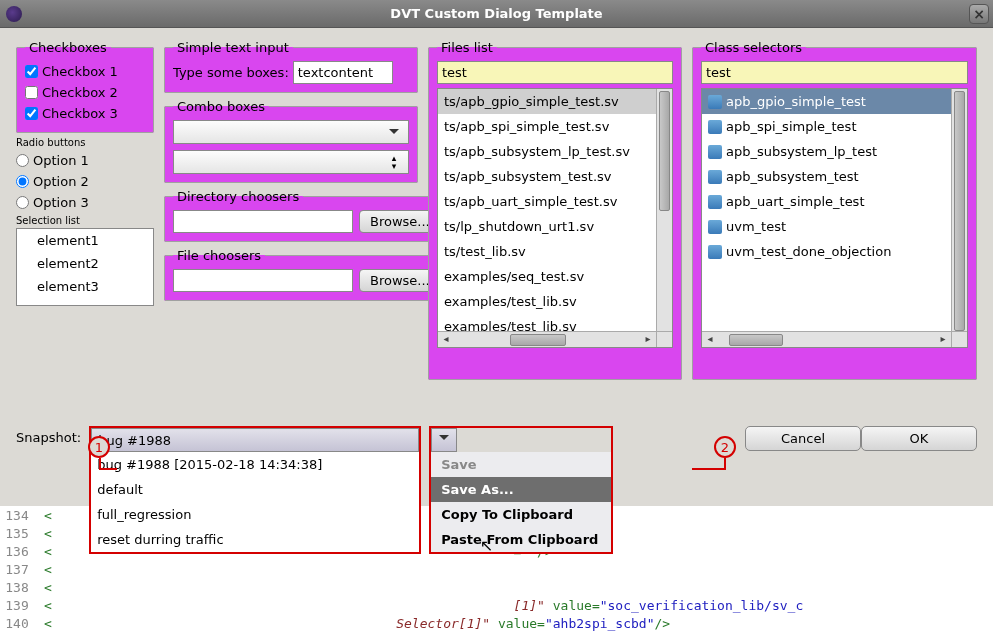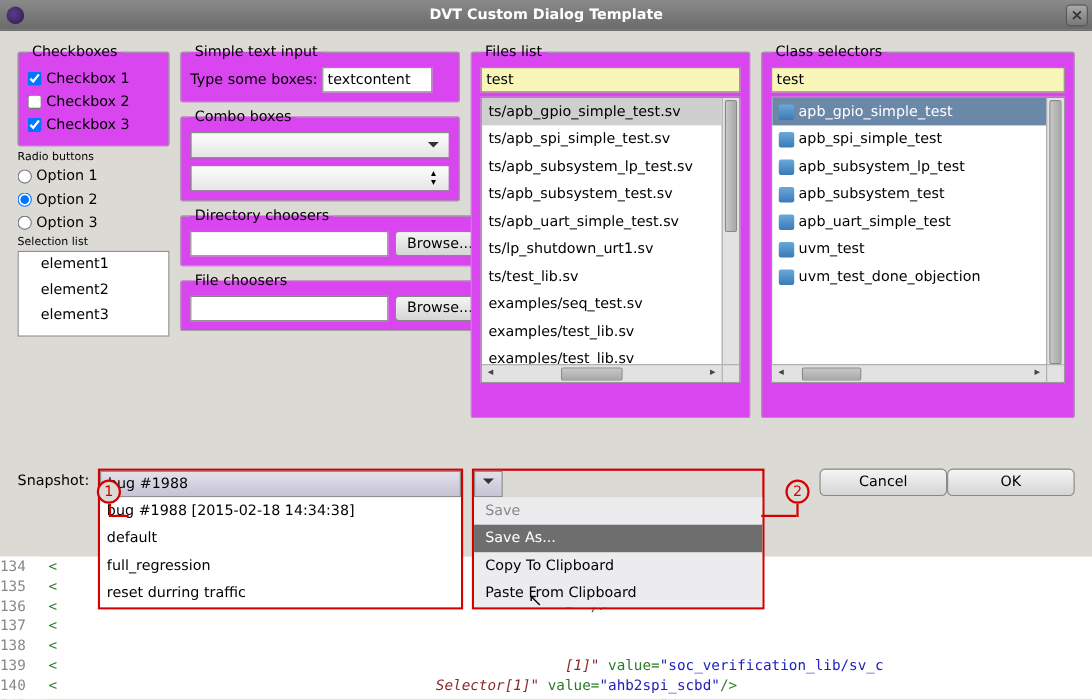--- a/index.html
+++ b/index.html
@@ -212,21 +212,21 @@
   padding: 0 4px 0 6px;
 }
 .snapshot-list {
   border: 0;
   background: #fff;
 }
 .snapshot-list div {
   padding: 5px 6px;
   border: 0;
 }
-.menu-block { width: 266px; }
+.menu-block { width: 184px; font-weight: bold; }
 .menu-trigger {
   height: 24px; width: 26px;
   border: 1px solid #888;
   background: linear-gradient(to bottom,#e2e1ea,#c5c3d5);
   display: flex; align-items: center; justify-content: center;
 }
 .menu-list {
   background: #ececef;
   border-top: 0;
 }
@@ -264,21 +264,21 @@
   display: flex;
   font-family: "DejaVu Sans Mono", monospace;
   font-size: 13px;
   overflow: hidden;
   z-index: -1;
 }
 .gutter {
   width: 40px;
   background: #fff;
   color: #888;
-  text-align: left;
+  text-align: center;
   padding: 2px 6px 0 0;
   border-right: 0;
 }
 .gutter div { height: 18px; }
 .code {
   flex: 1;
   padding: 2px 0 0 4px;
   color: #000;
 }
 .code div { height: 18px; white-space: pre; }

